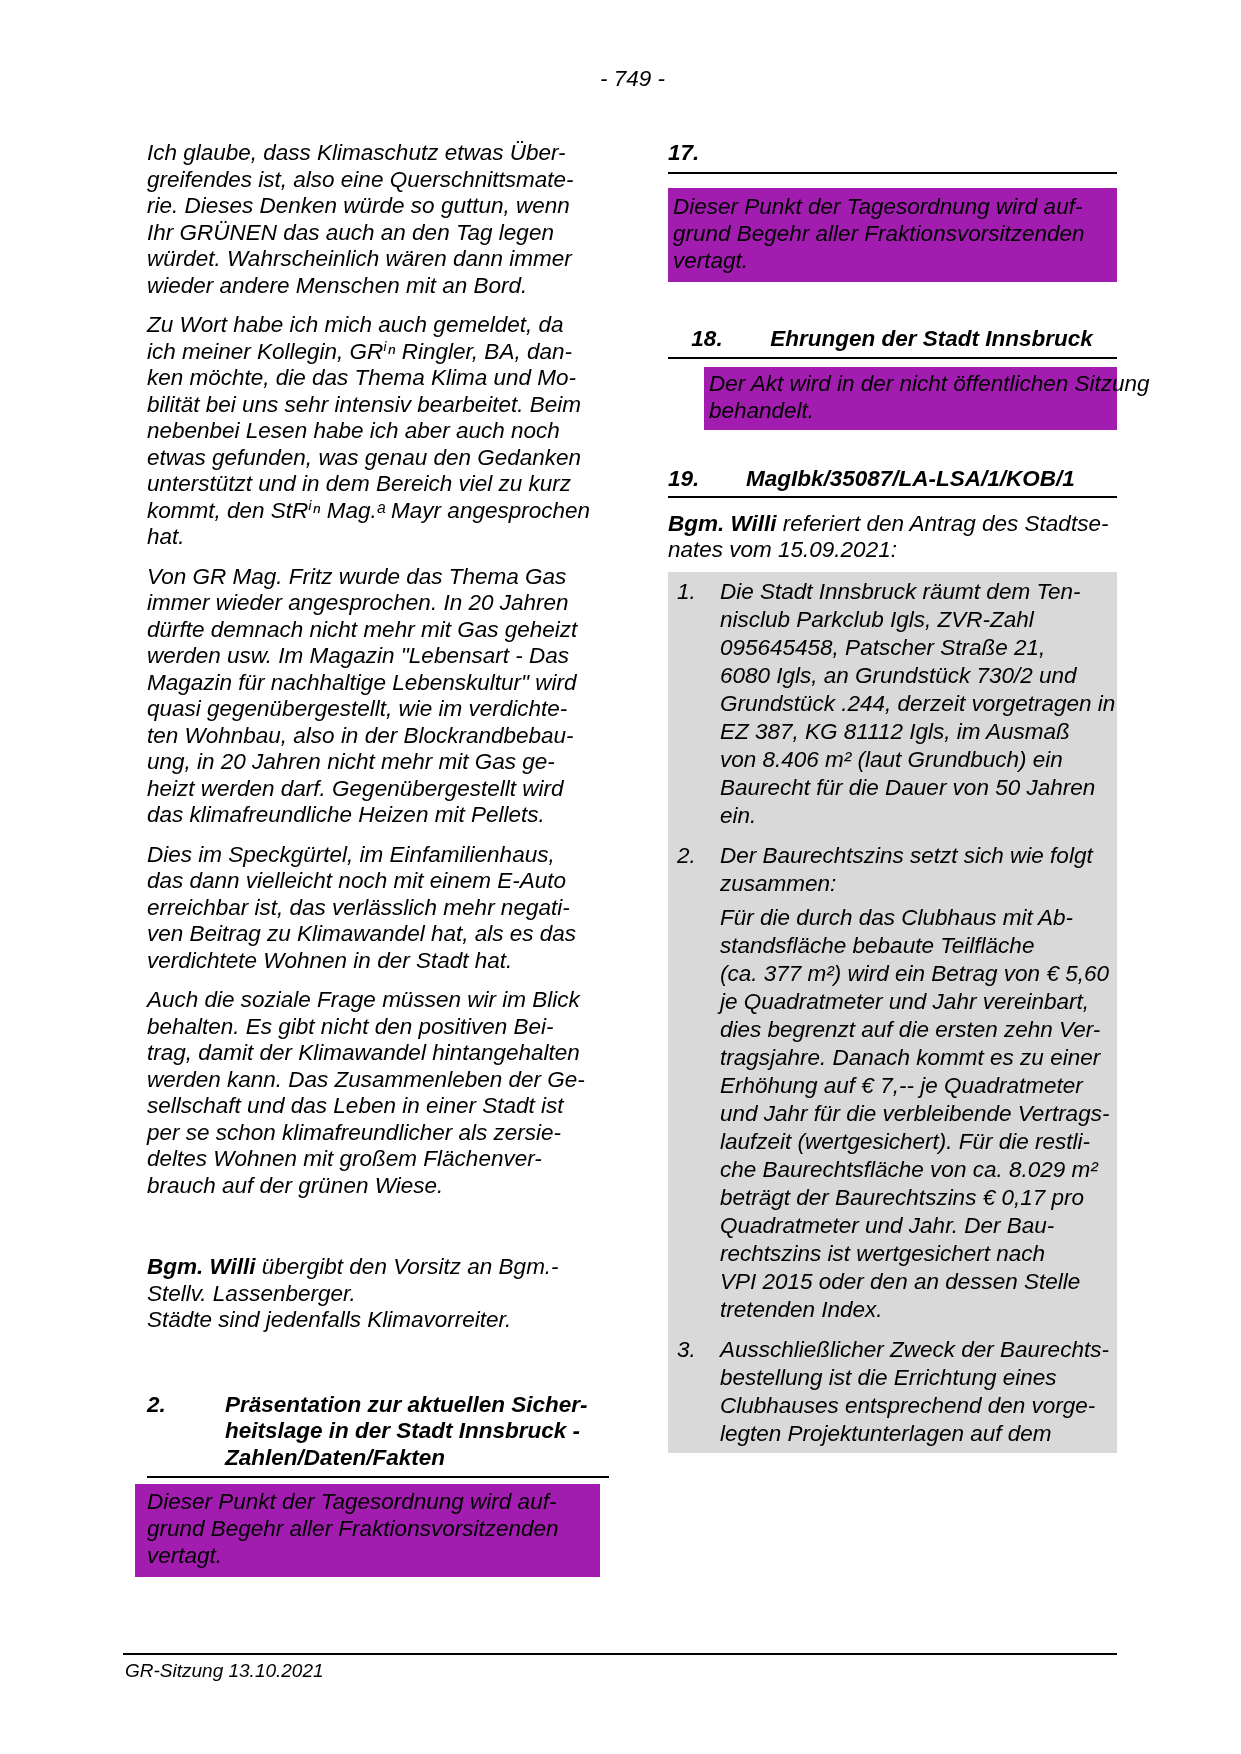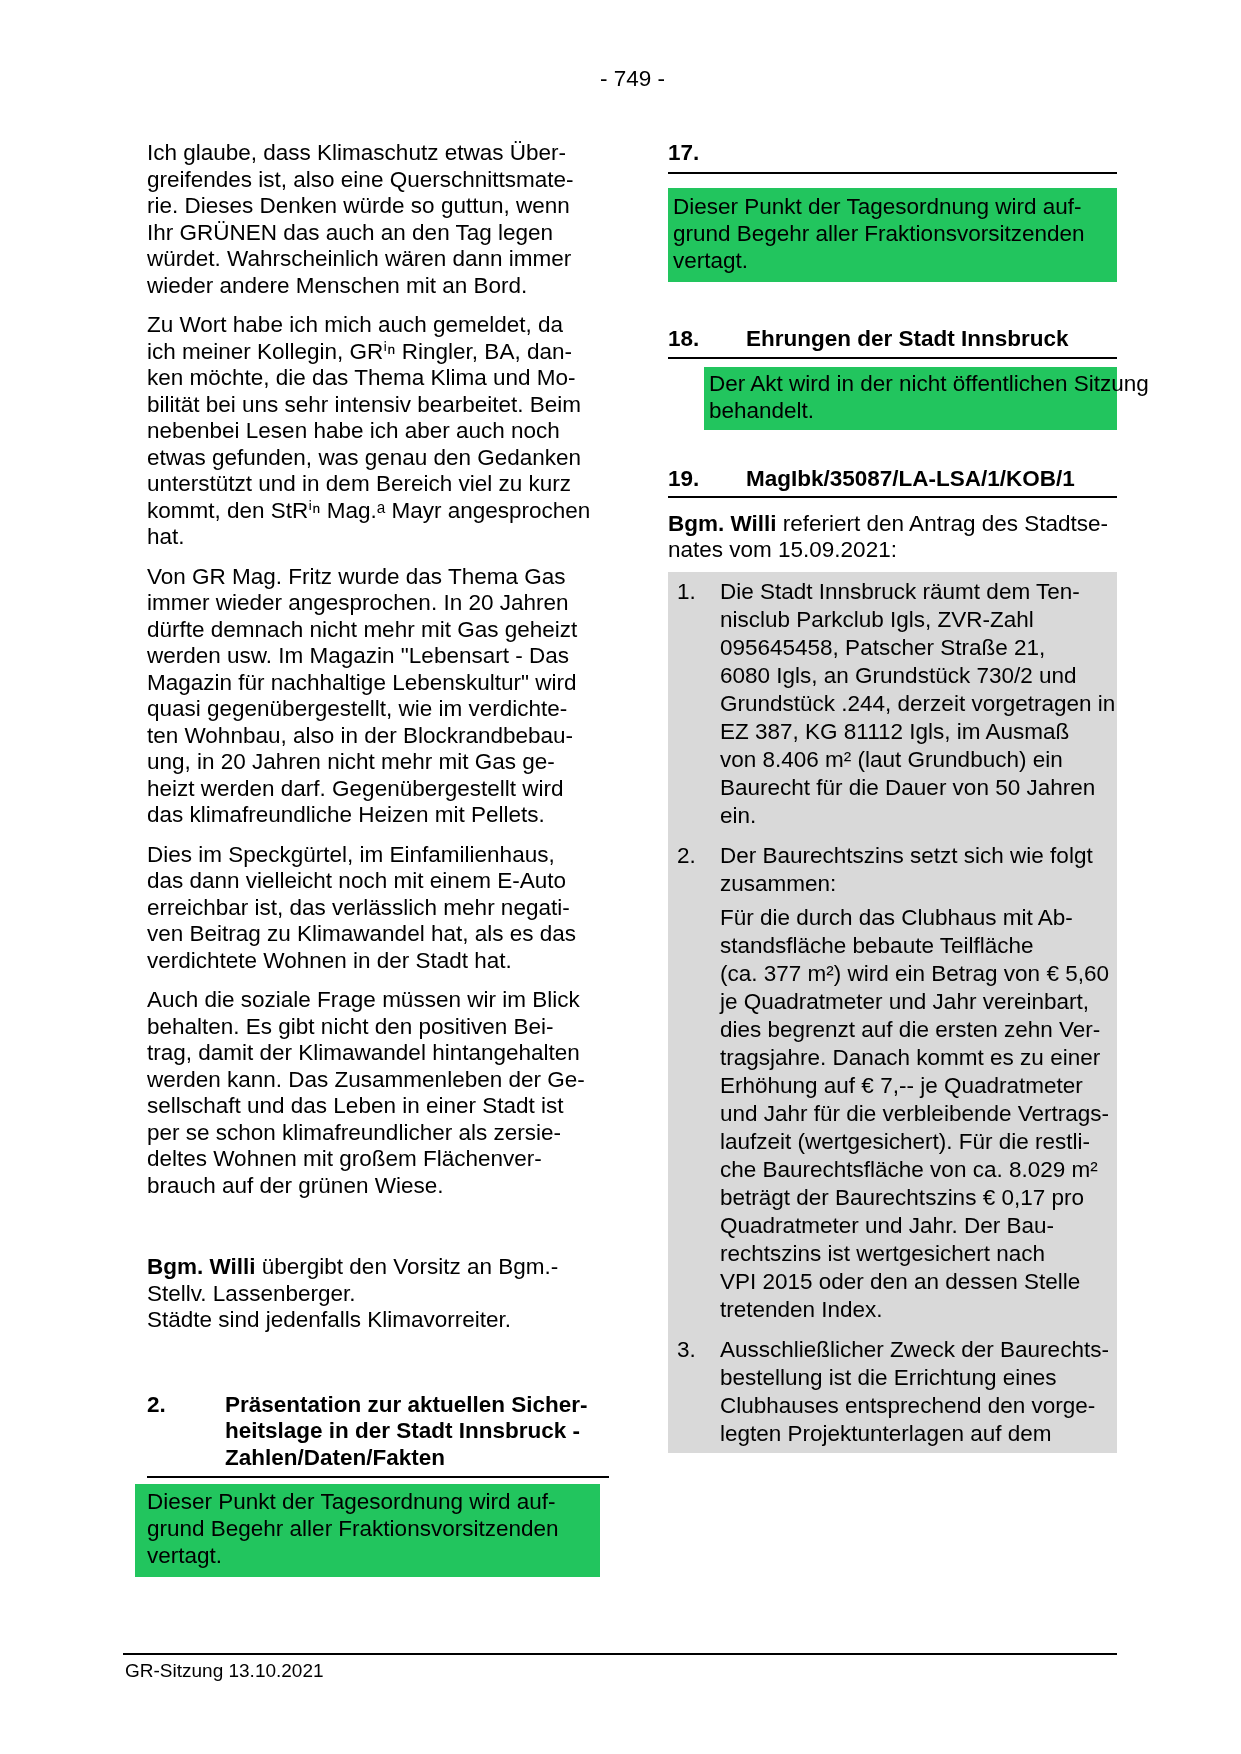--- a/index.html
+++ b/index.html
@@ -2,48 +2,48 @@
 <html><head>
 <meta charset="utf-8">
 <style>
   html,body{margin:0;padding:0;background:#ffffff;}
   body{
     width:1241px;height:1754px;
     font-family:"Liberation Sans","DejaVu Sans",sans-serif;
     font-size:22.5px;line-height:26.5px;color:#000;
     -webkit-font-smoothing:antialiased;
   }
-  .page{position:relative;width:1241px;height:1754px;overflow:hidden;background:#fff;}
+  .page{position:relative;width:1241px;height:1754px;overflow:hidden;background:#fff;font-style:italic;}
   .pre{white-space:pre;}
   .bold{font-weight:bold;}
 
   .page-number{
     position:absolute;top:66px;left:0;width:1241px;
     text-align:center;padding-left:24px;box-sizing:border-box;
   }
 
   .col{position:absolute;top:140px;}
   .col-left{left:147px;width:462px;}
   .col-right{left:668px;width:449px;}
 
   .para{margin:0 0 13px 0;}
   .handover{margin-top:55px;margin-bottom:0;}
 
   .section-heading{display:flex;font-weight:bold;margin:0;}
   .sec-num{flex:0 0 78px;width:78px;}
   .sec-title{flex:1;}
   .heading-rule{border-top:2px solid #000;height:0;margin-top:5px;}
 
-  .note{background:#22c55e;line-height:27px;}
+  .note{background:#a21caf;line-height:27px;}
   .note-left{margin:6px 9px 0 -12px;padding:4px 6px 8px 12px;}
   .note-17{margin-top:14px;padding:5px 6px 8px 5px;}
   .note-18{margin-top:8px;padding:3px 6px 6px 5px;margin-left:36px;}
 
   .h16{margin-top:58px;}
-  .h18{margin-top:44px;}
+  .h18{margin-top:44px;text-align:center;}
   .h19{margin-top:36px;}
   .subtitle{margin:12px 0 0 78px;font-weight:bold;}
   .rule-19{margin-top:3px;}
   .intro{margin:13px 0 0 0;}
 
   .shaded-list{
     background:#d9d9d9;margin-top:8px;
     padding:6px 4px 5px 0;line-height:28px;
   }
   .res-item{display:flex;margin-bottom:12px;}

